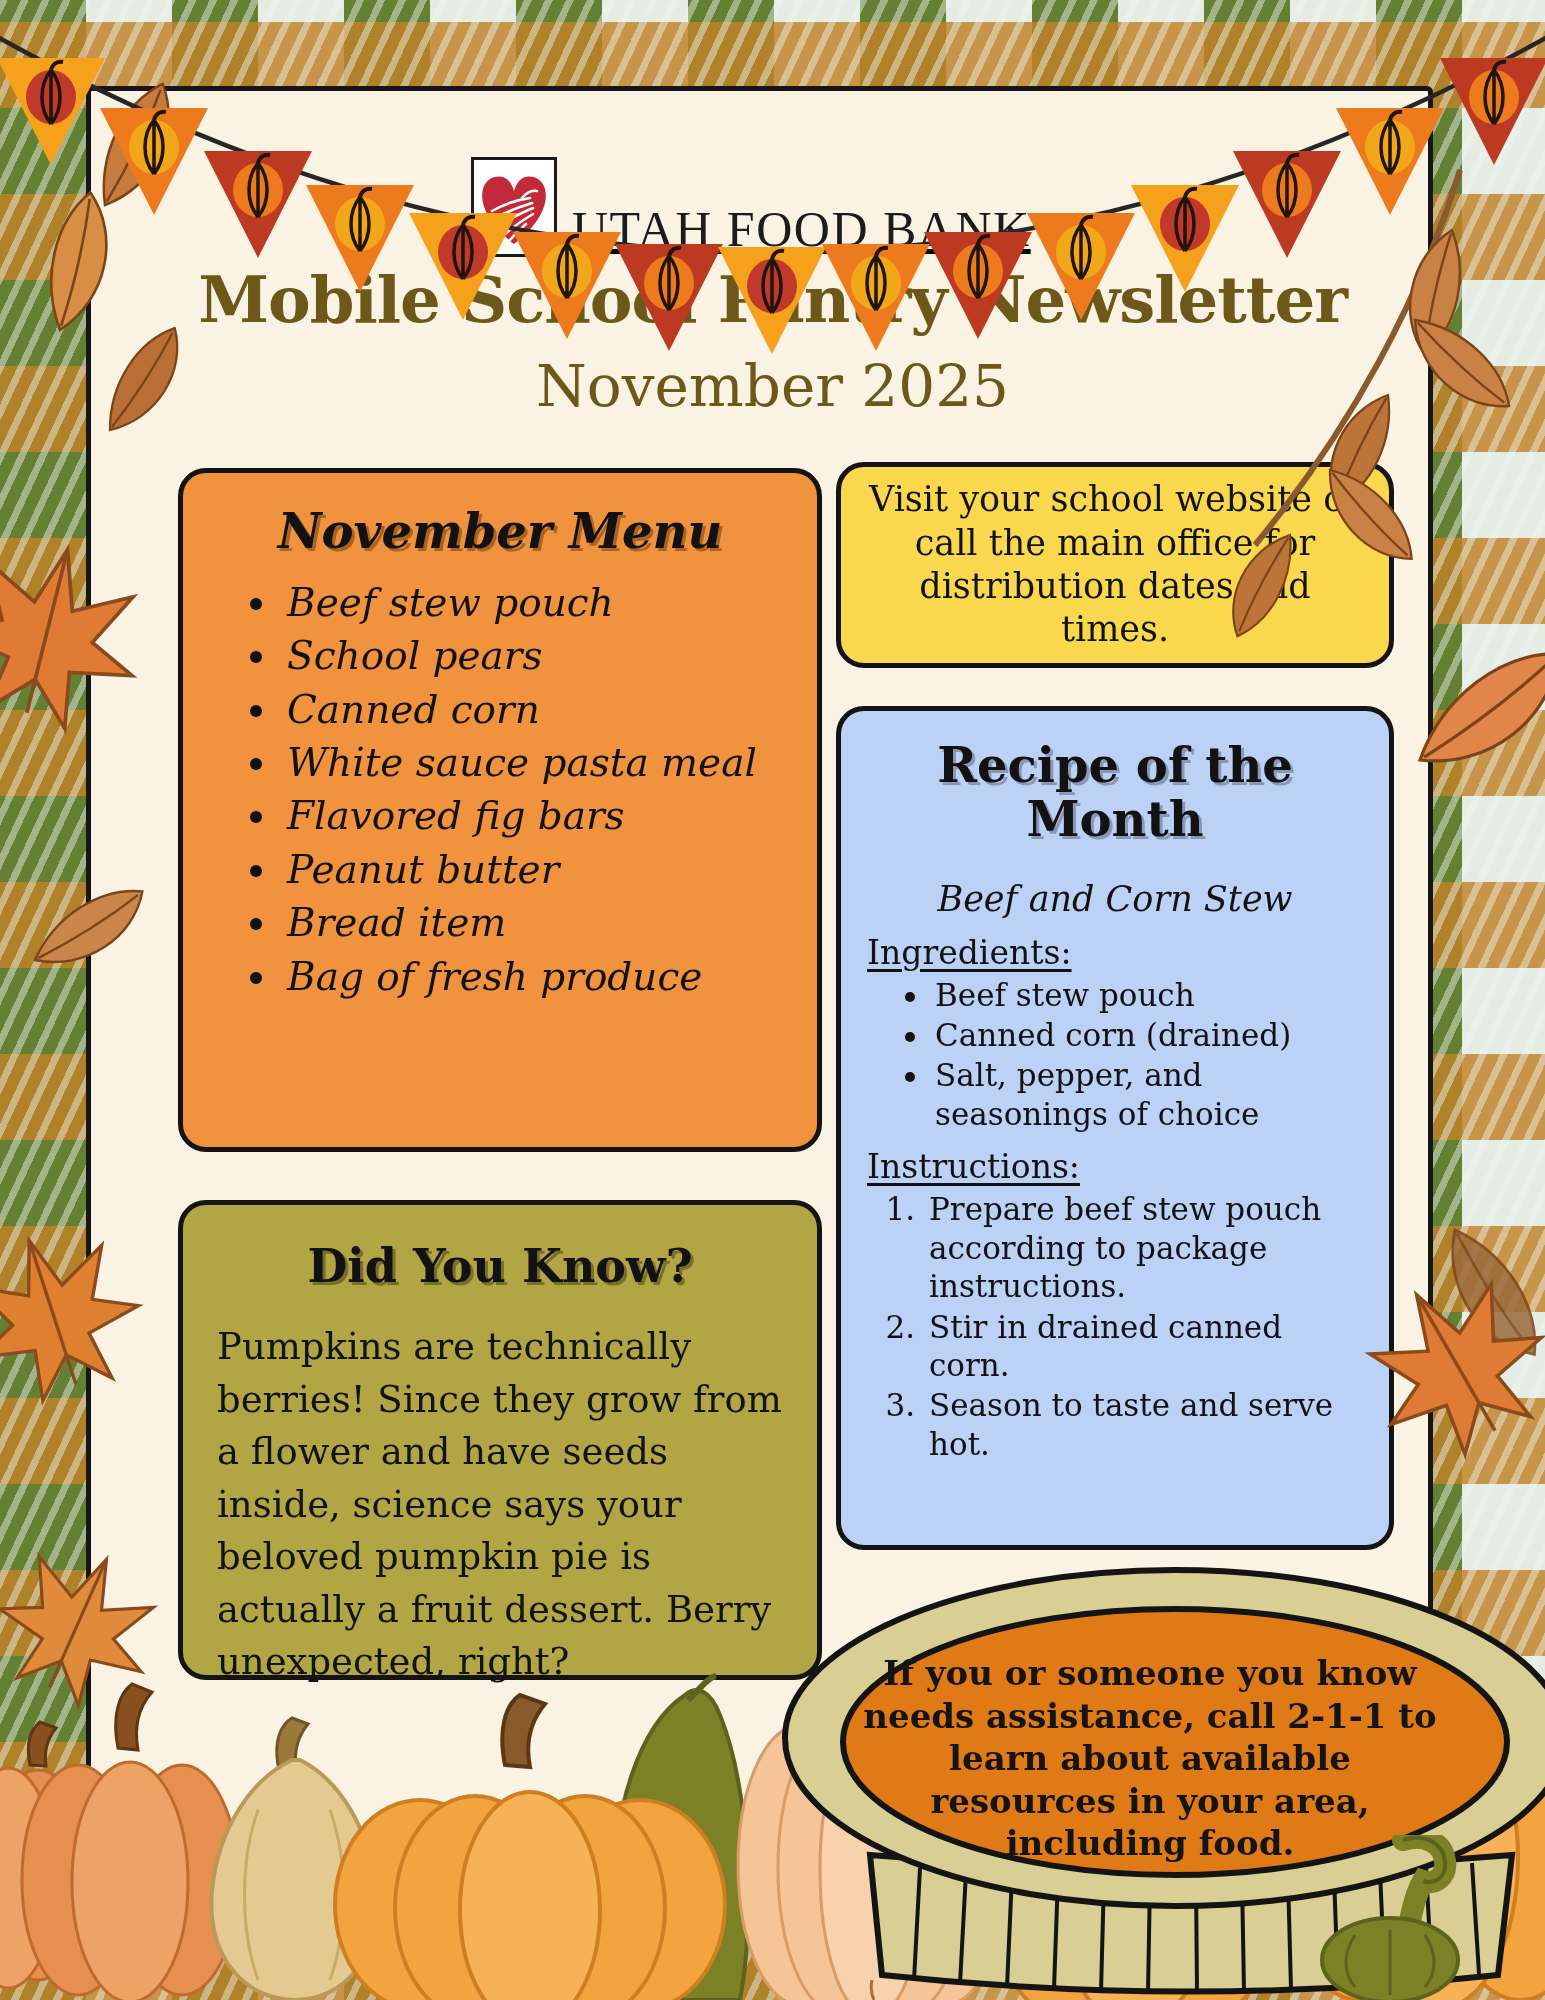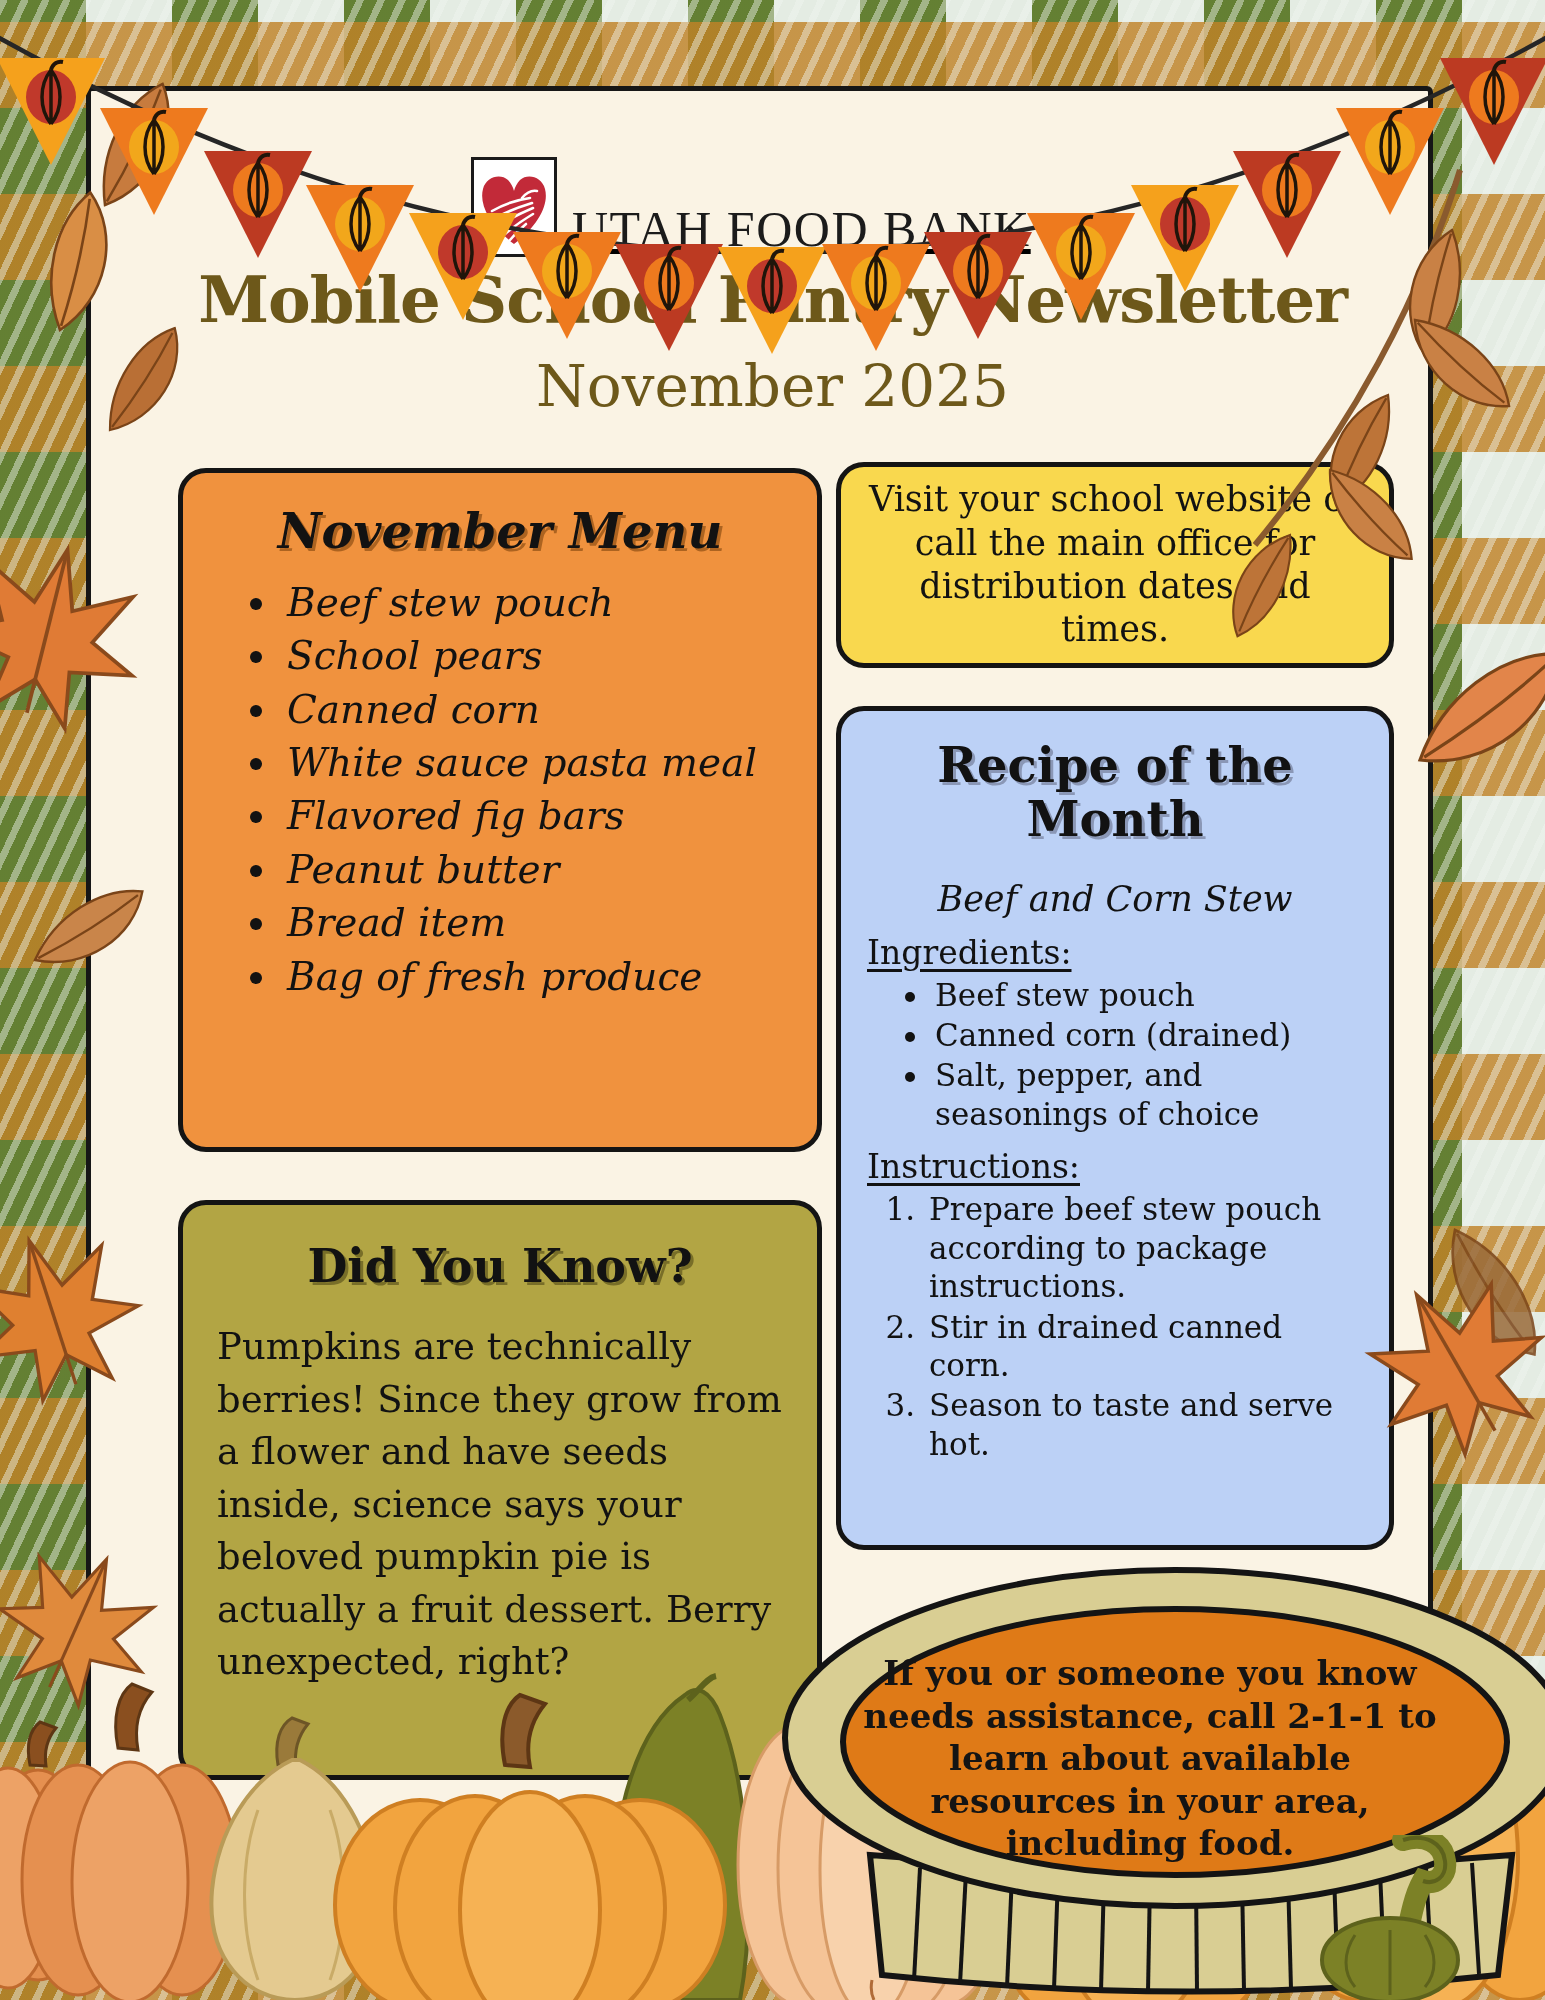--- a/index.html
+++ b/index.html
@@ -38,21 +38,21 @@
   .note-text{width:100%;text-align:center;font-size:35px;line-height:1.24;padding:0 22px;}
 
   .recipe-box{left:836px;top:706px;width:558px;height:844px;padding:28px 26px 0 26px;}
   .recipe-heading{text-align:center;font-size:48px;line-height:1.12;text-shadow:3px 3px 0 rgba(88,94,118,0.5);}
   .recipe-name{text-align:center;font-style:italic;font-size:35px;margin-top:32px;}
   .sub-label{font-size:33px;margin-top:14px;text-decoration:underline;text-decoration-thickness:2.5px;text-underline-offset:5px;}
   .recipe-ul{margin:4px 0 0 0;padding:0 0 0 64px;font-size:31px;line-height:1.24;}
   .recipe-ol{margin:4px 0 0 0;padding:0 0 0 58px;font-size:31px;line-height:1.24;}
   .recipe-ul li,.recipe-ol li{margin-bottom:2px;padding-left:4px;}
 
-  .dyk-box{left:178px;top:1200px;width:644px;height:580px;padding:34px 34px 0 34px;}
+  .dyk-box{left:178px;top:1200px;width:644px;height:480px;padding:34px 34px 0 34px;}
   .dyk-heading{text-align:center;font-size:46px;text-shadow:3px 3px 0 rgba(72,66,18,0.55);}
   .dyk-body{font-size:37px;line-height:1.42;margin-top:28px;}
 
   
   .deco{position:absolute;pointer-events:none;}
   .bunting{left:0;top:0;width:1545px;height:380px;z-index:40;}
   .leaves{left:0;top:0;width:1545px;height:2000px;z-index:30;}
   .pumpkins{left:0;bottom:0;width:1545px;height:330px;z-index:45;}
   .pie{left:770px;top:1560px;width:800px;height:445px;z-index:50;}
   .gourd{left:1285px;top:1835px;width:210px;height:165px;z-index:55;}

